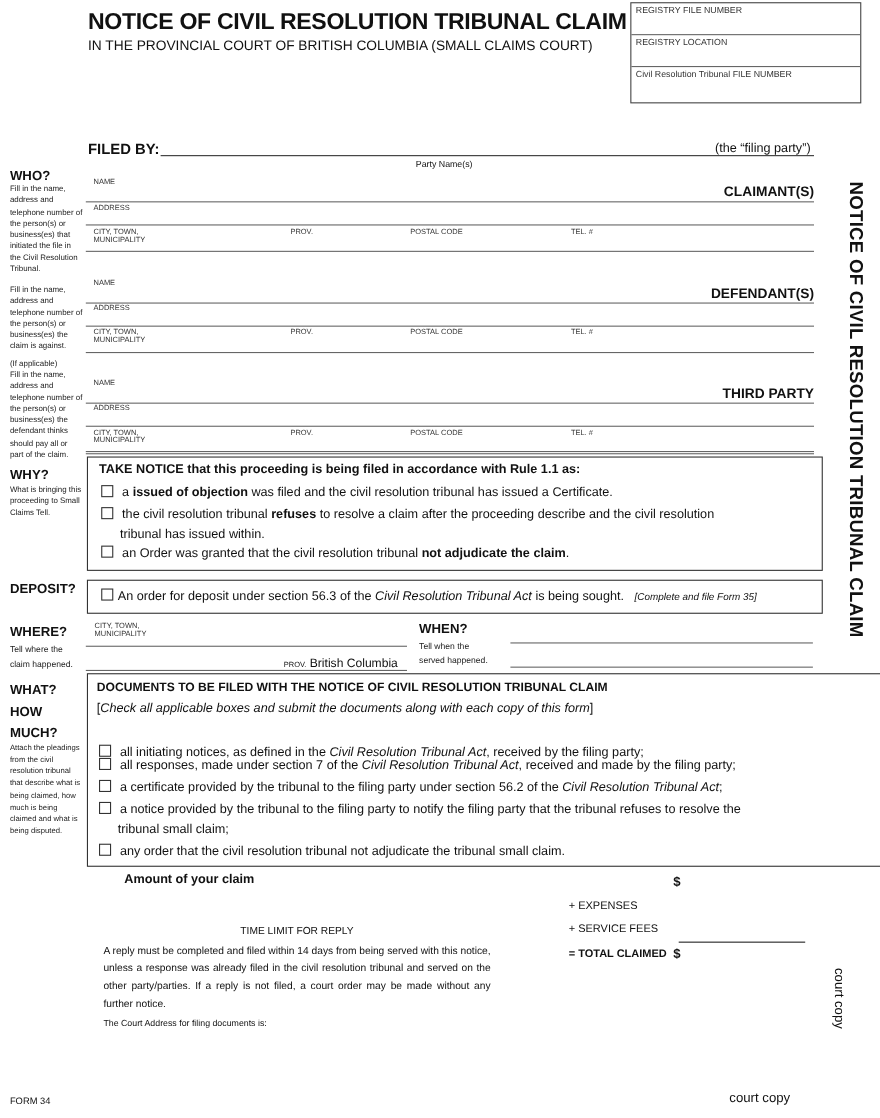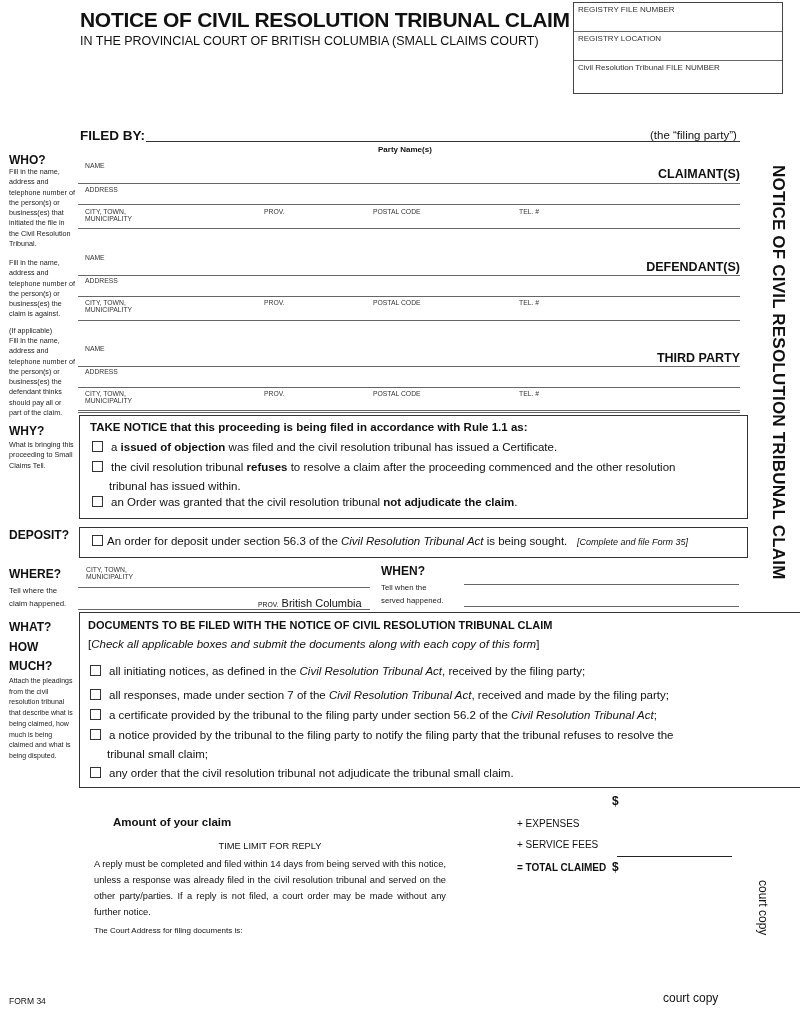--- a/index.html
+++ b/index.html
@@ -14,21 +14,21 @@
   .reg-cell:last-child { border-bottom:none; height:30px; }
   .vert-title { left:760px; top:165px; width:30px; height:470px; }
   .vert-title span { position:absolute; left:0; top:0; transform-origin:0 0; transform:translate(28px,0) rotate(90deg);
                      font-size:17px; font-weight:bold; white-space:nowrap; letter-spacing:0.2px; }
   .vert-court { left:756px; top:880px; width:20px; height:70px; }
   .vert-court span { position:absolute; left:0; top:0; transform-origin:0 0; transform:translate(14px,0) rotate(90deg);
                      font-size:12px; white-space:nowrap; }
   .filed-label { left:80px; top:128px; font-size:13.5px; font-weight:bold; }
   .filed-line { left:146px; top:141px; width:594px; border-top:1.5px solid #333; }
   .filing-party { left:650px; top:129px; font-size:11.5px; }
-  .party-names { left:378px; top:145px; font-size:8px; font-weight:bold; }
+  .party-names { left:378px; top:145px; font-size:8px; font-weight:normal; }
   .side-h { left:9px; font-size:12px; font-weight:bold; }
   .side-t { left:9px; font-size:7.2px; line-height:10.3px; width:66px; color:#222; }
   .lbl { font-size:6.8px; color:#333; }
   .hline { border-top:1px solid #666; }
   .hline.dbl { border-top:3px double #666; }
   .party-title { font-size:12.5px; font-weight:bold; text-align:right; }
   .box { border:1.5px solid #333; box-sizing:border-box; }
   .chk { display:inline-block; width:9px; height:9px; border:1px solid #333; margin-right:8px; vertical-align:-1px; }
   .row { font-size:11.5px; white-space:nowrap; }
   .small-it { font-size:9px; font-style:italic; }
@@ -96,21 +96,21 @@
 <div class="abs hline dbl" style="left:78px;top:410px;width:662px;"></div>
 
 <div class="abs side-h" style="top:424px;">WHY?</div>
 <div class="abs side-t" style="top:440px;">What is bringing this proceeding to Small Claims Tell.</div>
 <div class="abs box" style="left:79px;top:415px;width:669px;height:104px;">
   <div class="abs row" style="left:10px;top:5px;font-weight:bold;font-size:11.5px;">TAKE NOTICE that this proceeding is being filed in accordance with Rule 1.1 as:</div>
   <div class="abs row" style="left:12px;top:25px;">
     <span class="chk"></span><span>a </span><b>issued of objection</b><span> was filed and the civil resolution tribunal has issued a Certificate.</span>
   </div>
   <div class="abs row" style="left:12px;top:45px;">
-    <span class="chk"></span><span>the civil resolution tribunal </span><b>refuses</b><span> to resolve a claim after the proceeding commenced and the other resolution</span>
+    <span class="chk"></span><span>the civil resolution tribunal </span><b>refuses</b><span> to resolve a claim after the proceeding describe and the civil resolution</span>
   </div>
   <div class="abs row" style="left:29px;top:64px;">tribunal has issued within.</div>
   <div class="abs row" style="left:12px;top:80px;">
     <span class="chk"></span><span>an Order was granted that the civil resolution tribunal </span><b>not adjudicate the claim</b><span>.</span>
   </div>
 </div>
 
 <div class="abs side-h" style="left:9px;top:528px;">DEPOSIT?</div>
 <div class="abs box" style="left:79px;top:527px;width:669px;height:31px;">
   <div class="abs row" style="left:12px;top:7px;">
@@ -131,39 +131,39 @@
 <div class="abs hline" style="left:464px;top:606px;width:275px;border-top-width:1.5px;"></div>
 
 <div class="abs side-h" style="top:620px;">WHAT?</div>
 <div class="abs side-h" style="top:640px;">HOW</div>
 <div class="abs side-h" style="top:659px;">MUCH?</div>
 <div class="abs side-t" style="top:676px;font-size:7px;line-height:10.7px;">Attach the pleadings from the civil resolution tribunal that describe what is being claimed, how much is being claimed and what is being disputed.</div>
 
 <div class="abs box" style="left:79px;top:612px;width:752px;height:176px;">
   <div class="abs row" style="left:8px;top:6px;font-weight:bold;font-size:11px;">DOCUMENTS TO BE FILED WITH THE NOTICE OF CIVIL RESOLUTION TRIBUNAL CLAIM</div>
   <div class="abs row" style="left:8px;top:25px;">[<i>Check all applicable boxes and submit the documents along with each copy of this form</i>]</div>
-  <div class="abs row" style="left:10px;top:52px;">
+  <div class="abs row" style="left:10px;top:64px;">
     <span class="chk"></span><span>all initiating notices, as defined in the </span><i>Civil Resolution Tribunal Act</i><span>, received by the filing party;</span>
   </div>
   <div class="abs row" style="left:10px;top:76px;">
     <span class="chk"></span><span>all responses, made under section 7 of the </span><i>Civil Resolution Tribunal Act</i><span>, received and made by the filing party;</span>
   </div>
   <div class="abs row" style="left:10px;top:96px;">
     <span class="chk"></span><span>a certificate provided by the tribunal to the filing party under section 56.2 of the </span><i>Civil Resolution Tribunal Act</i><span>;</span>
   </div>
   <div class="abs row" style="left:10px;top:116px;">
     <span class="chk"></span><span>a notice provided by the tribunal to the filing party to notify the filing party that the tribunal refuses to resolve the</span>
   </div>
   <div class="abs row" style="left:27px;top:135px;">tribunal small claim;</div>
   <div class="abs row" style="left:10px;top:154px;">
     <span class="chk"></span><span>any order that the civil resolution tribunal not adjudicate the tribunal small claim.</span>
   </div>
 </div>
 
-<div class="abs" style="left:113px;top:794px;font-size:11.5px;font-weight:bold;margin-top:22px;">Amount of your claim</div>
+<div class="abs" style="left:113px;top:794px;font-size:11.5px;font-weight:bold;">Amount of your claim</div>
 <div class="abs" style="left:612px;top:794px;font-size:12px;font-weight:bold;">$</div>
 <div class="abs" style="left:625px;top:792px;width:110px;height:16px;"></div>
 
 <div class="abs" style="left:517px;top:818px;font-size:10px;">+ EXPENSES</div>
 <div class="abs" style="left:625px;top:816px;width:110px;height:16px;"></div>
 <div class="abs" style="left:517px;top:839px;font-size:10px;">+ SERVICE FEES</div>
 <div class="abs" style="left:625px;top:838px;width:110px;height:16px;"></div>
 <div class="abs hline" style="left:617px;top:856px;width:115px;border-top-color:#222;"></div>
 <div class="abs" style="left:517px;top:862px;font-size:10px;font-weight:bold;">= TOTAL CLAIMED</div>
 <div class="abs" style="left:612px;top:860px;font-size:12px;font-weight:bold;">$</div>

